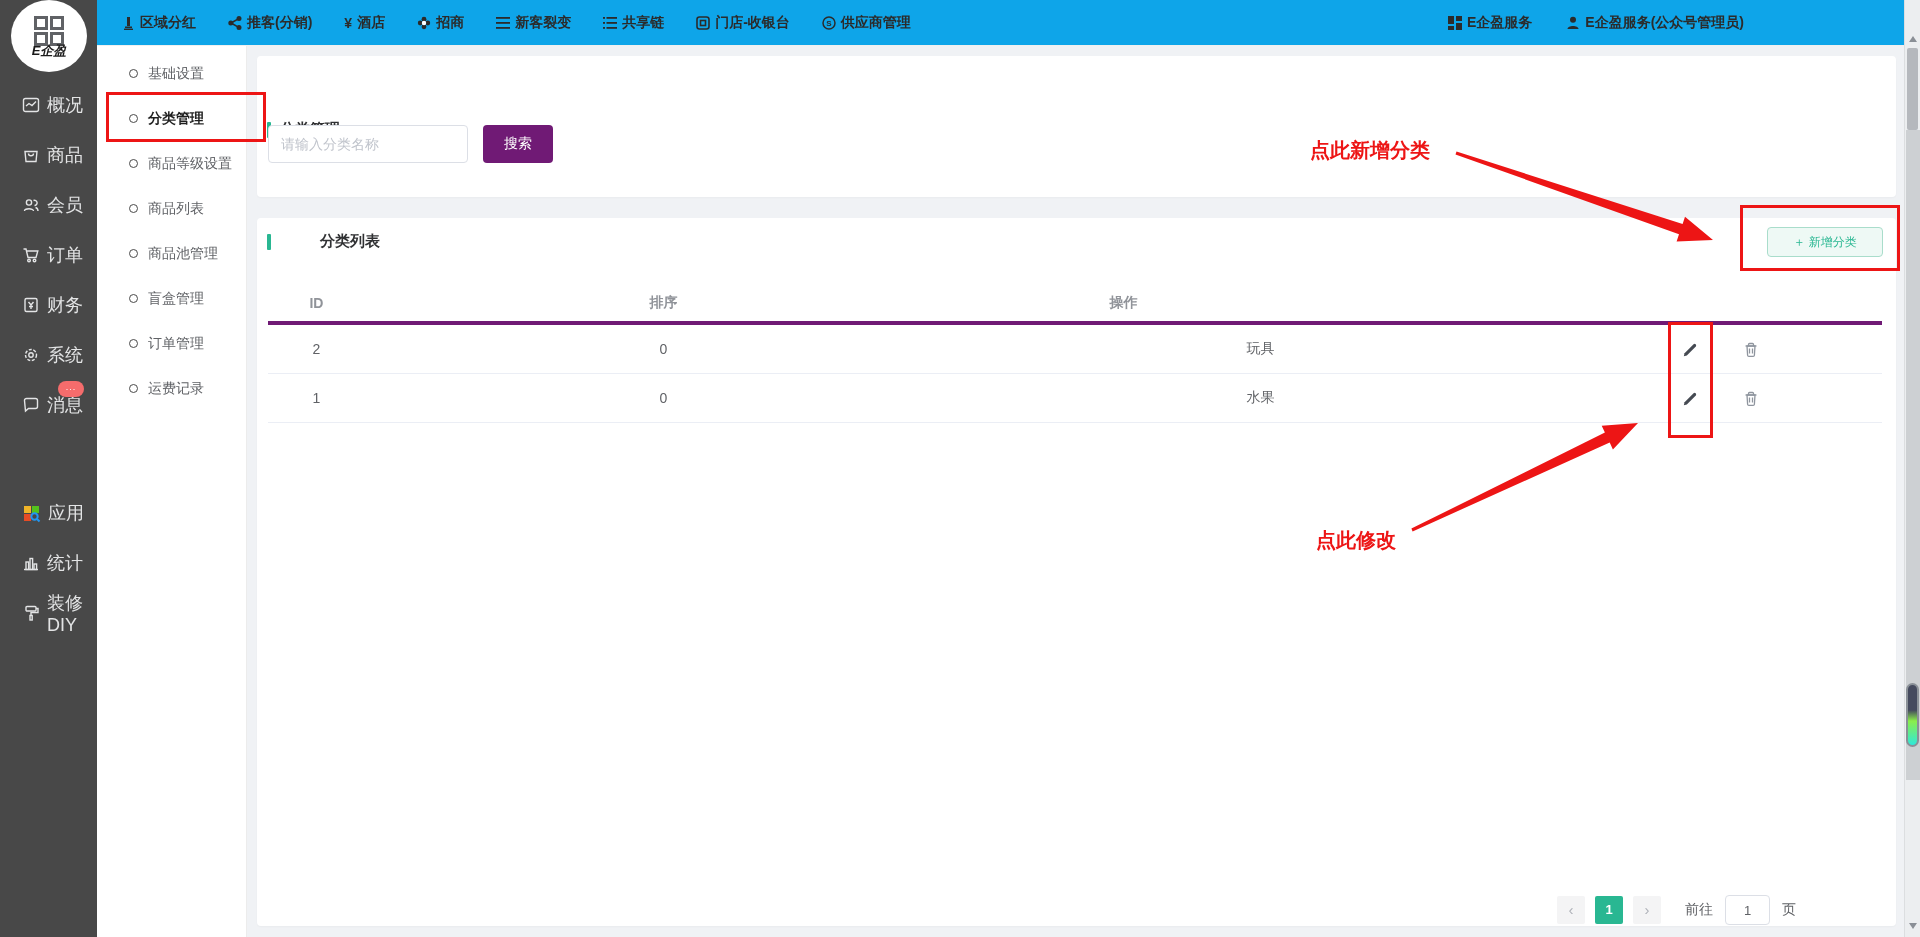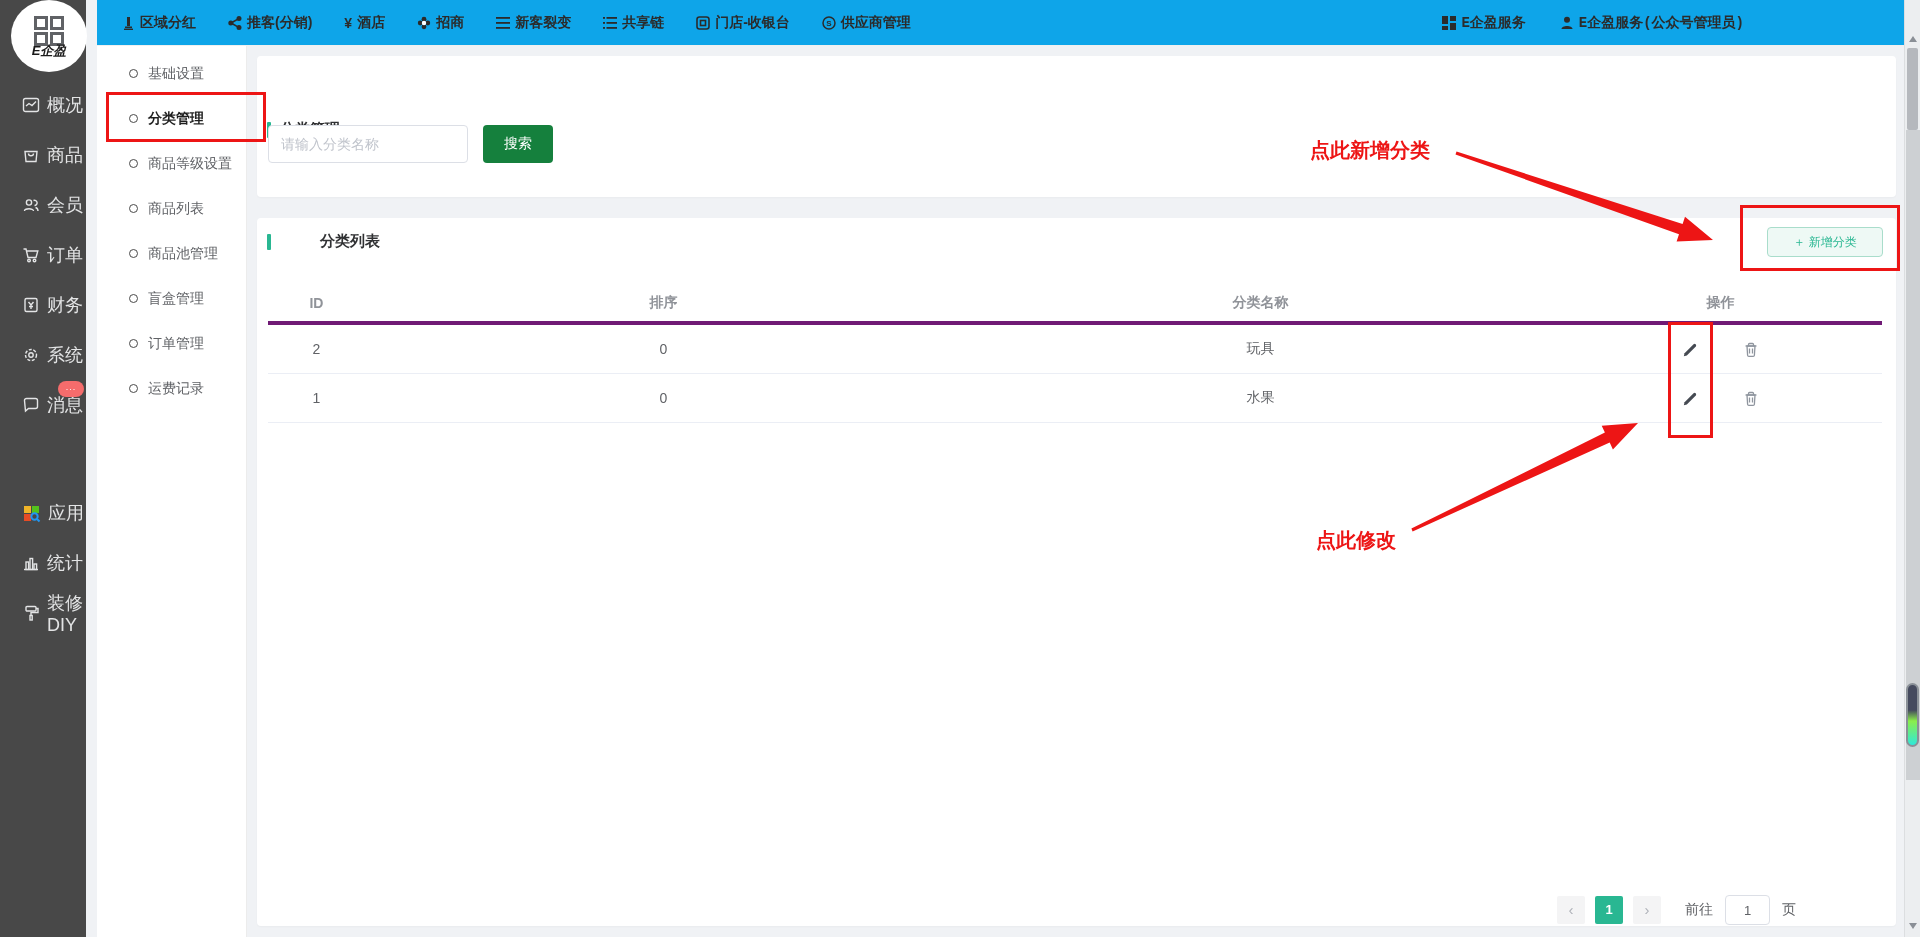--- a/index.html
+++ b/index.html
@@ -1,55 +1,55 @@
 <!DOCTYPE html>
 <html><head>
 <meta charset="utf-8">
 <style>
   * { margin:0; padding:0; box-sizing:border-box; }
   html,body { width:1920px; height:937px; overflow:hidden; }
   body { font-family:"Liberation Sans","DejaVu Sans",sans-serif; background:#f0f2f5; position:relative; color:#606266; }
 
   
-  .sidebar { position:absolute; left:0; top:0; width:86px; height:937px; background:#484848; z-index:5; }
+  .sidebar { position:absolute; left:0; top:0; width:97px; height:937px; background:#484848; z-index:5; }
   .logo-circle { position:absolute; left:11px; top:0px; width:76px; height:72px; background:#fff; border-radius:50%; display:flex; flex-direction:column; align-items:center; justify-content:center; }
   .logo-grid { display:grid; grid-template-columns:14px 14px; grid-template-rows:14px 14px; gap:2px; margin-top:4px; }
   .logo-grid span { display:block; border:3px solid; }
   .lg-r { border-color:#e23c30; } .lg-b { border-color:#3a6fd8; }
   .lg-o { border-color:#f0a019; } .lg-g { border-color:#3cb035; }
   .logo-text { font-size:13px; font-weight:bold; font-style:italic; color:#1a1a1a; margin-top:-4px; letter-spacing:0; }
   .side-group { position:absolute; left:0; width:97px; }
   .side-item { height:50px; display:flex; align-items:center; padding-left:22px; color:#e3e4e5; font-size:18px; cursor:pointer; }
   .side-item svg { margin-right:7px; flex:none; }
   .msg-badge { position:absolute; left:58px; top:381px; width:26px; height:16px; background:#f56c6c; border-radius:8px; color:#fff; font-size:9px; line-height:13px; text-align:center; letter-spacing:1px; z-index:6; }
 
   
   .topbar { position:absolute; left:97px; top:0; width:1807px; height:46px; background:#0ea5e9; border-bottom:1px solid #f0f0f0; z-index:4; display:flex; align-items:center; }
   .topnav { display:flex; align-items:center; gap:32px; padding-left:25px; }
   .topnav-item { display:flex; align-items:center; gap:5px; font-size:14px; font-weight:600; color:#2b2b2b; cursor:pointer; white-space:nowrap; }
   .top-right { position:absolute; right:160px; top:0; height:46px; display:flex; align-items:center; gap:34px; }
-  .top-right .topnav-item { font-weight:600;font-family:Liberation Mono, monospace; }
+  .top-right .topnav-item { font-weight:600; }
 
   
   .submenu { position:absolute; left:97px; top:46px; width:150px; height:891px; background:#fff; border-right:1px solid #ececec; z-index:3; padding-top:5px;padding-left:16px; }
   .sub-item { height:45px; display:flex; align-items:center; padding-left:16px; font-size:14px; color:#606266; cursor:pointer; }
   .sub-item .dot { width:9px; height:9px; border:1.6px solid #4a4a4a; border-radius:50%; margin-right:10px; flex:none; }
   .sub-item.active { color:#1f1f1f; font-weight:600; }
 
   
   .panel { position:absolute; background:#fff; border-radius:4px; box-shadow:0 1px 2px rgba(0,0,0,0.03); }
   .panel1 { left:257px; top:56px; width:1639px; height:141px; }
   .panel2 { left:257px; top:218px; width:1639px; height:708px; }
   .panel-title { display:flex; align-items:center; font-size:15px; font-weight:bold; color:#303133; }
   .green-bar { width:4px; height:16px; background:#29b792; margin-right:9px; border-radius:1px; }
   .p1-title { position:absolute; left:10px; top:64px; }
   .p2-title { position:absolute; left:10px; top:14px;gap:40px; }
   .search-input { position:absolute; left:11px; top:69px; width:200px; height:38px; border:1px solid #dcdfe6; border-radius:4px; padding:0 12px; font-size:14px; color:#606266; outline:none; font-family:inherit; }
   .search-input::placeholder { color:#c0c4cc; }
-  .search-btn { position:absolute; left:226px; top:69px; width:70px; height:38px; background:#15803d; color:#fff; border:none; border-radius:4px; font-size:14px; cursor:pointer; font-family:inherit; }
+  .search-btn { position:absolute; left:226px; top:69px; width:70px; height:38px; background:#701a75; color:#fff; border:none; border-radius:4px; font-size:14px; cursor:pointer; font-family:inherit; }
   .add-btn { position:absolute; right:13px; top:9px; width:116px; height:30px; background:#eef9f5; border:1px solid #a9ddcb; border-radius:4px; color:#29b792; font-size:12px; cursor:pointer; font-family:inherit; }
 
   
   .table { position:absolute; left:11px; top:67px; width:1614px; }
   .trow { display:flex; align-items:center; }
   .thead { height:40px; border-bottom:4px solid #701a75; color:#909399; font-size:14px; font-weight:600; }
   .tbody-row { height:49px; border-bottom:1px solid #ebeef5; font-size:14px; color:#606266; }
   .c1 { width:6%; text-align:center; } .c2 { width:37%; text-align:center; }
   .c3 { width:37%; text-align:center; } .c4 { width:20%; text-align:center; }
   .op-cell { display:flex; justify-content:center; align-items:center; gap:40px; }
@@ -317,21 +317,20 @@
   <div class="panel-title p2-title">
       <span class="green-bar"></span>
       <span>分类列表</span>
     </div>
   <button class="add-btn">＋ 新增分类</button>
 
   <div class="table">
     <div class="trow thead">
       <div class="c1">ID</div>
       <div class="c2">排序</div>
-      <div class="c3">分类名称</div>
       <div class="c4">操作</div>
     </div>
     <div class="trow tbody-row">
       <div class="c1">2</div>
       <div class="c2">0</div>
       <div class="c3">玩具</div>
       <div class="c4 op-cell">
         <button class="op-btn"><svg width="17" height="17" viewBox="0 0 16 16">
               <path d="M1.7 14.3 L2.4 11.5 L10.9 3 a1.5 1.5 0 0 1 2.1 2.1 L4.5 13.6 Z" fill="#454a52"></path>
             </svg></button>

